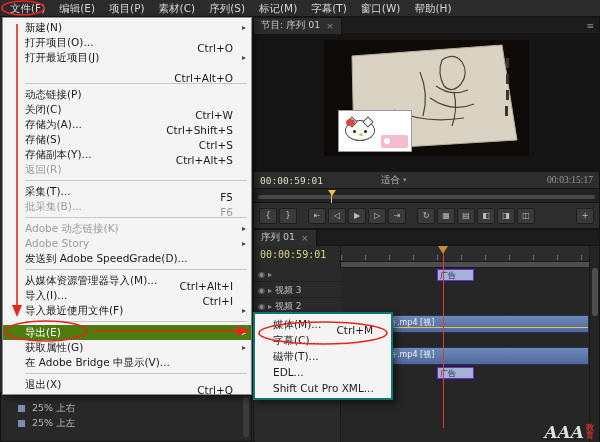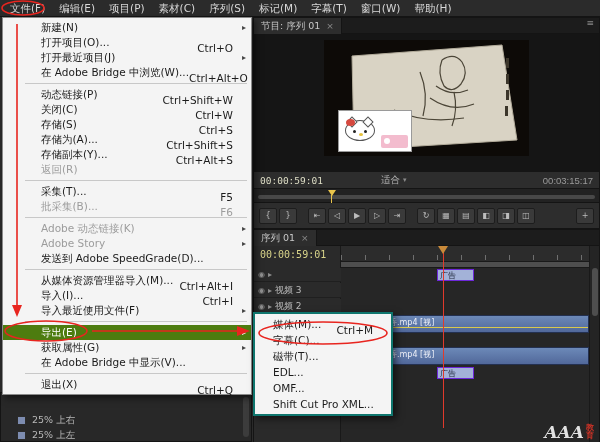--- a/index.html
+++ b/index.html
@@ -6,21 +6,21 @@
   html,body{width:600px;height:442px;overflow:hidden;}
   body{font-family:"DejaVu Sans","Liberation Sans",sans-serif;background:#1e1e1e;}
   .stage{position:relative;width:600px;height:442px;background:#2b2b2b;overflow:hidden;}
 
   
   .menubar{position:absolute;left:0;top:0;width:600px;height:17px;background:#2b2b2b;border-bottom:1px solid #141414;display:flex;align-items:center;padding-left:3px;z-index:10;}
   .mb-item{color:#d8d8d8;font-size:10.5px;line-height:17px;padding:0 7px;white-space:nowrap;}
 
   
   .panel{position:absolute;background:#2d2d2d;border:1px solid #141414;}
-  .tabbar{height:16px;background:#1c1c1c;display:flex;align-items:flex-start;border-bottom:1px solid #141414;}
+  .tabbar{height:16px;background:#1c1c1c;display:flex;align-items:center;border-bottom:1px solid #141414;}
   .tab{height:16px;background:#2d2d2d;color:#c8c8c8;font-size:9.5px;display:flex;align-items:center;gap:6px;padding:0 7px;border-right:1px solid #141414;white-space:nowrap;}
   .tab-close{color:#8a8a8a;font-size:9px;}
   .panel-menu{margin-left:auto;color:#8a8a8a;font-size:9px;padding:0 5px;}
 
   
   .program{left:253px;top:17px;width:347px;height:212px;}
   .viewer{position:relative;width:345px;height:138px;background:#151515;overflow:hidden;}
   .photo{position:absolute;left:70px;top:6px;width:205px;height:116px;background:#0d0a07;}
   .kitty{position:absolute;left:84px;top:76px;width:74px;height:42px;background:#ffffff;border:1px solid #9a9a9a;}
   .k-head{position:absolute;left:6px;top:9px;width:30px;height:21px;background:#fff;border:1px solid #555;border-radius:50%;}
@@ -29,21 +29,21 @@
   .k-eye1,.k-eye2{position:absolute;width:3px;height:3px;background:#222;border-radius:50%;top:9px;}
   .k-eye1{left:7px;} .k-eye2{right:7px;}
   .k-nose{position:absolute;left:13px;top:12px;width:4px;height:3px;background:#e6c23a;border-radius:50%;}
   .k-bow{position:absolute;left:0px;top:-2px;width:9px;height:7px;background:#d6493f;border-radius:50%;z-index:2;}
   .k-pink{position:absolute;left:42px;top:24px;width:27px;height:13px;background:#f3bcce;border-radius:2px;}
   .k-pink::after{content:"";position:absolute;left:3px;top:3px;width:6px;height:6px;background:#fff;border-radius:50%;}
   .mon-controls{height:16px;display:flex;align-items:center;padding:0 6px;background:#2d2d2d;font-size:9.5px;}
   .tc-current{color:#dedec6;font-family:"DejaVu Sans Mono",monospace;}
   .fit-dd{margin-left:58px;display:flex;align-items:center;gap:3px;color:#b2b2b2;}
   .dd-arrow{font-size:7px;color:#8a8a8a;}
-  .tc-duration{margin-left:auto;color:#9a9a9a;font-family:Liberation Sans, sans-serif;}
+  .tc-duration{margin-left:auto;color:#9a9a9a;font-family:Liberation Serif, serif;}
   .scrubber{position:relative;height:14px;background:#222222;border-top:1px solid #141414;}
   .scrub-track{position:absolute;left:4px;right:4px;top:6px;height:4px;background:#484848;border-radius:2px;}
   .scrub-head{position:absolute;left:74px;top:1px;width:0;height:0;border-left:4px solid transparent;border-right:4px solid transparent;border-top:6px solid #e8c34a;}
   .scrub-line{position:absolute;left:77px;top:6px;width:1px;height:8px;background:#e8c34a;}
   .transport{height:26px;background:#2d2d2d;border-top:1px solid #141414;display:flex;align-items:center;gap:2px;padding:0 5px;}
   .tbtn{width:18px;height:16px;background:#3a3a3a;border:1px solid #1d1d1d;border-radius:2px;color:#bdbdbd;font-size:8px;display:flex;align-items:center;justify-content:center;flex:0 0 auto;}
   .tsp{width:7px;flex:0 0 auto;}
   .add-btn{margin-left:auto;}
 
   
@@ -74,21 +74,21 @@
 
   
   .project{left:0;top:392px;width:252px;height:50px;background:#282828;border-right:1px solid #141414;border-top:1px solid #141414;z-index:1;}
   .proj-row{display:flex;align-items:center;gap:6px;height:15px;padding-left:16px;color:#b8b8b8;font-size:9.5px;}
   .proj-ico{width:9px;height:9px;background:#7d8cb0;border:1px solid #2a2a2a;flex:0 0 auto;}
   .proj-scroll{position:absolute;right:2px;top:4px;width:6px;height:40px;background:#3c3c3c;border-radius:3px;}
 
   
   .filemenu{position:absolute;left:2px;top:17px;width:250px;background:#f4f4f4;border:1px solid #8a8a8a;box-shadow:3px 3px 7px rgba(0,0,0,.55);padding:2px 0;z-index:20;}
   .submenu{position:absolute;left:253px;top:312px;width:140px;background:#f4f4f4;border:2px solid #0f766e;box-shadow:3px 3px 7px rgba(0,0,0,.55);padding:2px 0;z-index:21;}
-  .menu-item{position:relative;height:15px;line-height:15px;display:flex;align-items:center;padding:0 6px 0 38px;color:#1b1b1b;font-size:10.5px;white-space:nowrap;text-align:right;}
+  .menu-item{position:relative;height:15px;line-height:15px;display:flex;align-items:center;padding:0 6px 0 22px;color:#1b1b1b;font-size:10.5px;white-space:nowrap;text-align:right;}
   .submenu .menu-item{height:16px;line-height:16px;padding-left:18px;}
   .mi-label{flex:0 0 auto;}
   .mi-short{margin-left:auto;padding-right:12px;margin-top:12px;}
   .menu-item.disabled,.menu-item.disabled .mi-short{color:#9c9c9c;}
   .mi-arrow{position:absolute;right:5px;font-size:8px;color:#444;}
   .menu-item.highlight{background:#4d7c0f;color:#ffffff;}
   .menu-item.highlight .mi-arrow{color:#fff;}
   .menu-sep{height:7px;display:flex;align-items:center;padding:0 4px 0 22px;}
   .menu-sep::after{content:"";width:100%;height:1px;background:#c8c8c8;}
 
@@ -260,21 +260,21 @@
             <div class="zoomknob"></div>
           </div>
         <div class="hscroll">
             <div class="hthumb"></div>
           </div>
       </div>
     </div>
   </div>
 
   <div class="panel project">
-    <div class="proj-row" style="margin-top:20px;">
+    <div class="proj-row" style="margin-top:8px;">
       <span class="proj-ico"></span>
       <span>25% 上右</span>
     </div>
     <div class="proj-row">
       <span class="proj-ico"></span>
       <span>25% 上左</span>
     </div>
     <div class="proj-scroll"></div>
   </div>
 
@@ -285,39 +285,37 @@
     </div>
     <div class="menu-item">
       <span class="mi-label">打开项目(O)...</span>
       <span class="mi-short">Ctrl+O</span>
     </div>
     <div class="menu-item">
       <span class="mi-label">打开最近项目(J)</span>
       <span class="mi-arrow">▸</span>
     </div>
     <div class="menu-item">
-      <span class="mi-label">在 Adobe Bridge 中浏览(W)...</span>
       <span class="mi-short">Ctrl+Alt+O</span>
     </div>
     <div class="menu-sep"></div>
     <div class="menu-item">
       <span class="mi-label">动态链接(P)</span>
-      <span class="mi-short">Ctrl+Shift+W</span>
     </div>
     <div class="menu-item">
       <span class="mi-label">关闭(C)</span>
       <span class="mi-short">Ctrl+W</span>
     </div>
     <div class="menu-item">
+      <span class="mi-label">存储为(A)...</span>
+      <span class="mi-short">Ctrl+Shift+S</span>
+    </div>
+    <div class="menu-item">
       <span class="mi-label">存储(S)</span>
       <span class="mi-short">Ctrl+S</span>
-    </div>
-    <div class="menu-item">
-      <span class="mi-label">存储为(A)...</span>
-      <span class="mi-short">Ctrl+Shift+S</span>
     </div>
     <div class="menu-item">
       <span class="mi-label">存储副本(Y)...</span>
       <span class="mi-short">Ctrl+Alt+S</span>
     </div>
     <div class="menu-item disabled">
       <span class="mi-label">返回(R)</span>
     </div>
     <div class="menu-sep"></div>
     <div class="menu-item">
@@ -378,23 +376,20 @@
       <span class="mi-short">Ctrl+M</span>
     </div>
     <div class="menu-item">
       <span class="mi-label">字幕(C)...</span>
     </div>
     <div class="menu-item">
       <span class="mi-label">磁带(T)...</span>
     </div>
     <div class="menu-item">
       <span class="mi-label">EDL...</span>
-    </div>
-    <div class="menu-item">
-      <span class="mi-label">OMF...</span>
     </div>
     <div class="menu-item">
       <span class="mi-label">Shift Cut Pro XML...</span>
     </div>
   </div>
 
   <div class="watermark">
     <span class="wm-main">AAA</span>
     <span class="wm-sub">
       <span>教</span>

